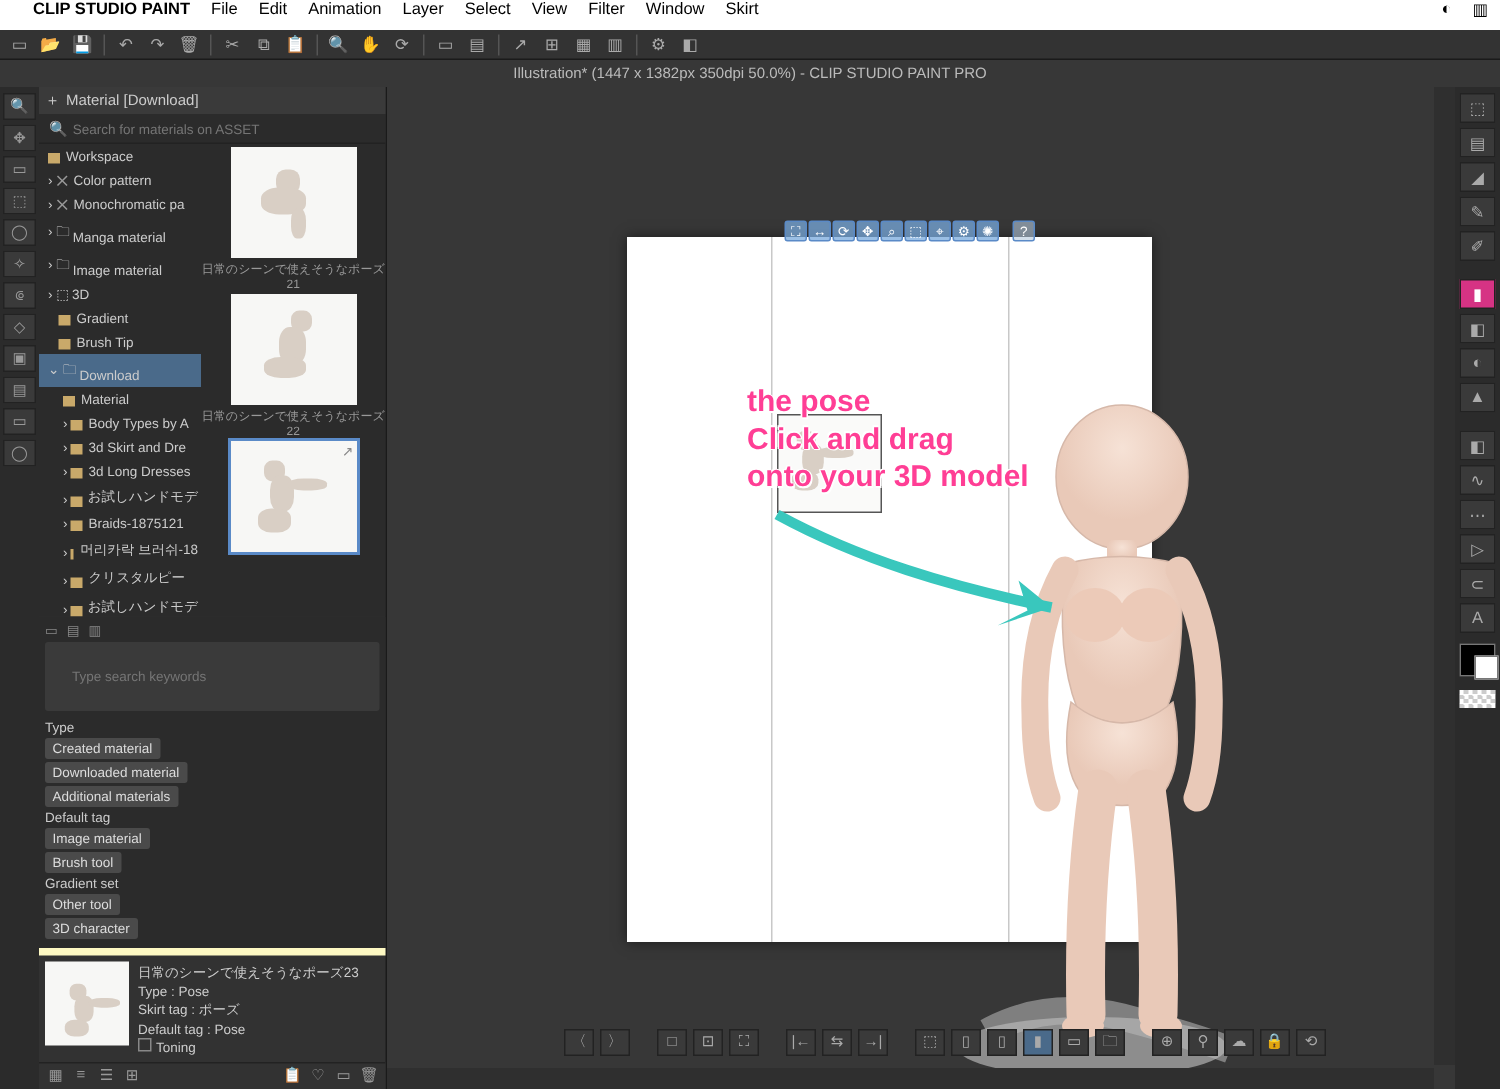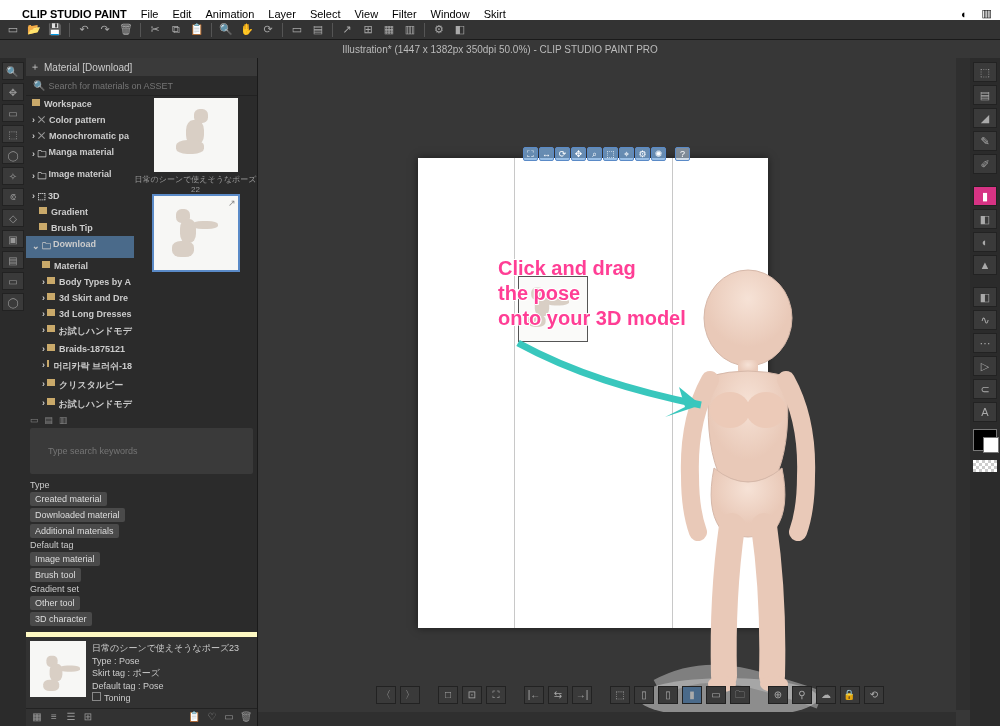--- a/index.html
+++ b/index.html
@@ -1,34 +1,34 @@
 <!DOCTYPE html>
 <html><head>
 <meta charset="utf-8">
 <style>
 * { margin:0; padding:0; box-sizing:border-box; font-family:-apple-system,Helvetica,Arial,sans-serif; }
 body { background:#2b2b2b; width:1000px; height:726px; overflow:hidden; color:#ccc; font-size:10px; }
-.menubar { height:20px; background:#fff; display:flex; align-items:flex-end; padding:0 8px; gap:14px; color:#000; font-size:11px; }
+.menubar { height:20px; background:#fff; display:flex; align-items:flex-start; padding:0 8px; gap:14px; color:#000; font-size:11px; }
 .menubar .apple { font-size:13px; }
 .menubar .appname { font-weight:bold; }
 .menubar .spacer { flex:1; }
 .toolbar { height:20px; background:#333; border-bottom:1px solid #1a1a1a; display:flex; align-items:center; padding:0 4px; gap:3px; }
 .toolbar .sep { width:1px; height:14px; background:#555; margin:0 2px; }
 .tbtn { width:18px; height:16px; display:flex; align-items:center; justify-content:center; color:#aaa; font-size:11px; }
 .docrow { height:18px; background:#373737; display:flex; align-items:center; justify-content:center; color:#bbb; font-size:10px; }
 .main { display:flex; height:calc(726px - 20px - 20px - 18px); }
 .leftstrip { width:26px; background:#2b2b2b; display:flex; flex-direction:column; padding:4px 2px; gap:3px; }
 .leftstrip .tB { height:18px; background:#3a3a3a; border:1px solid #222; display:flex; align-items:center; justify-content:center; font-size:10px; color:#999; }
 .materialpanel { width:232px; background:#323232; display:flex; flex-direction:column; border-right:1px solid #1a1a1a; }
 .mat-head { height:18px; background:#3a3a3a; display:flex; align-items:center; padding:0 4px; gap:4px; color:#ccc; font-size:10px; }
 .mat-search { height:20px; background:#2b2b2b; display:flex; align-items:center; padding:0 4px; border-bottom:1px solid #222; }
 .mat-search input { flex:1; background:transparent; border:none; color:#888; font-size:9px; outline:none; }
 .mat-body { flex:1; display:flex; overflow:hidden; }
 .mat-tree { width:108px; background:#2b2b2b; overflow:hidden; font-size:9px; color:#ccc; }
-.treeItem { padding:3px 2px 3px 6px; white-space:nowrap; overflow:hidden; text-overflow:ellipsis; display:flex; align-items:flex-start; gap:2px;font-weight:bold; }
+.treeItem { padding:3px 2px 3px 6px; white-space:nowrap; overflow:hidden; text-overflow:ellipsis; display:flex; align-items:flex-end; gap:2px; }
 .treeItem.sel { background:#4a6a8a; }
 .mat-list { flex:1; background:#2b2b2b; overflow:hidden; }
 .poseItem { text-align:center; margin-bottom:2px; }
 .poseThumb { width:84px; height:74px; margin:2px auto; background:#f7f7f5; display:flex; align-items:center; justify-content:center; position:relative; }
 .poseItem.sel .poseThumb { outline:2px solid #5a8ac7; }
 .poseCap { font-size:8px; color:#999; }
 .filters { background:#2b2b2b; padding:4px; font-size:9px; color:#ccc; }
 .filters input { width:100%; background:#3a3a3a; border:none; color:#888; padding:18px; font-size:9px; border-radius:2px; margin-bottom:4px; }
 .filters .sec { color:#ccc; margin:2px 0; }
 .filters .chip { background:#4a4a4a; padding:2px 5px; margin:2px 0; border-radius:2px; width:fit-content; color:#ddd; }
@@ -168,20 +168,30 @@
         <div class="treeItem" style="padding-left:16px">› <span class="fold"></span><span>お試しハンドモデ</span></div>
         <div class="treeItem" style="padding-left:16px">› <span class="fold"></span><span>Braids-1875121</span></div>
         <div class="treeItem" style="padding-left:16px">› <span class="fold"></span><span>머리카락 브러쉬-18</span></div>
         <div class="treeItem" style="padding-left:16px">› <span class="fold"></span><span>クリスタルピー</span></div>
         <div class="treeItem" style="padding-left:16px">› <span class="fold"></span><span>お試しハンドモデ</span></div>
       </div>
       <div class="mat-list">
         <div class="poseItem">
             <div class="poseThumb">
               <div class="pose">
+                <div class="body" style="left:18px;top:8px;width:16px;height:16px"></div>
+                <div class="body" style="left:8px;top:20px;width:30px;height:18px"></div>
+                <div class="body" style="left:28px;top:34px;width:10px;height:20px"></div>
+              </div>
+            </div>
+            <div class="poseCap">日常のシーンで使えそうなポーズ21</div>
+          </div>
+        <div class="poseItem">
+            <div class="poseThumb">
+              <div class="pose">
                 <div class="body" style="left:28px;top:4px;width:14px;height:14px"></div>
                 <div class="body" style="left:20px;top:15px;width:18px;height:25px"></div>
                 <div class="body" style="left:10px;top:35px;width:28px;height:14px"></div>
               </div>
             </div>
             <div class="poseCap">日常のシーンで使えそうなポーズ22</div>
           </div>
         <div class="poseItem sel">
             <div class="poseThumb">
               <span style="position:absolute;right:2px;top:2px;font-size:9px;color:#888">↗</span>
@@ -302,22 +312,22 @@
     <div class="dragOutline">
       <div class="pose" style="transform:scale(.9);margin:2px">
           <div class="body" style="left:8px;top:6px;width:14px;height:14px"></div>
           <div class="body" style="left:12px;top:16px;width:16px;height:22px"></div>
           <div class="body" style="left:24px;top:18px;width:26px;height:8px"></div>
           <div class="body" style="left:4px;top:36px;width:20px;height:14px"></div>
         </div>
     </div>
 
     <div class="annot">
+      <div>the pose</div>
       <div>Click and drag</div>
-      <div>the pose</div>
       <div>onto your 3D model</div>
     </div>
     <svg class="arrow" width="220" height="100">
       <path d="M5 10 C 60 40, 120 58, 188 72" stroke="#39c7bd" stroke-width="7" fill="none"></path>
       <path d="M188 72 l-22 -18 l6 20 l-20 10 z" fill="#39c7bd"></path>
     </svg>
 
     <div class="tools3d">
       <div class="tbtn2">〈</div>
       <div class="tbtn2">〉</div>

